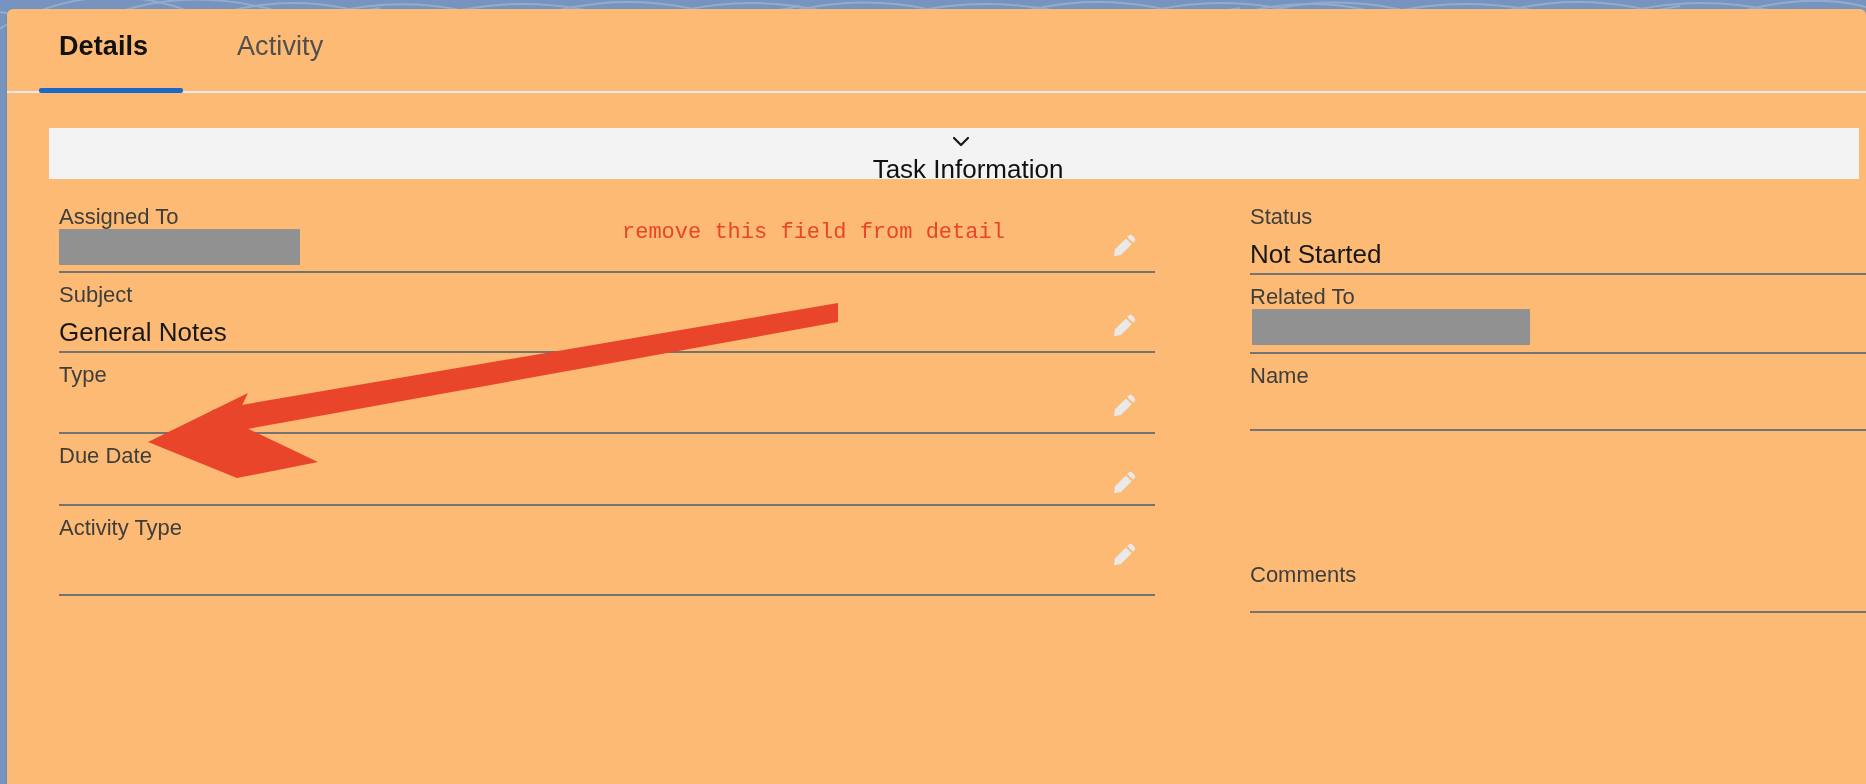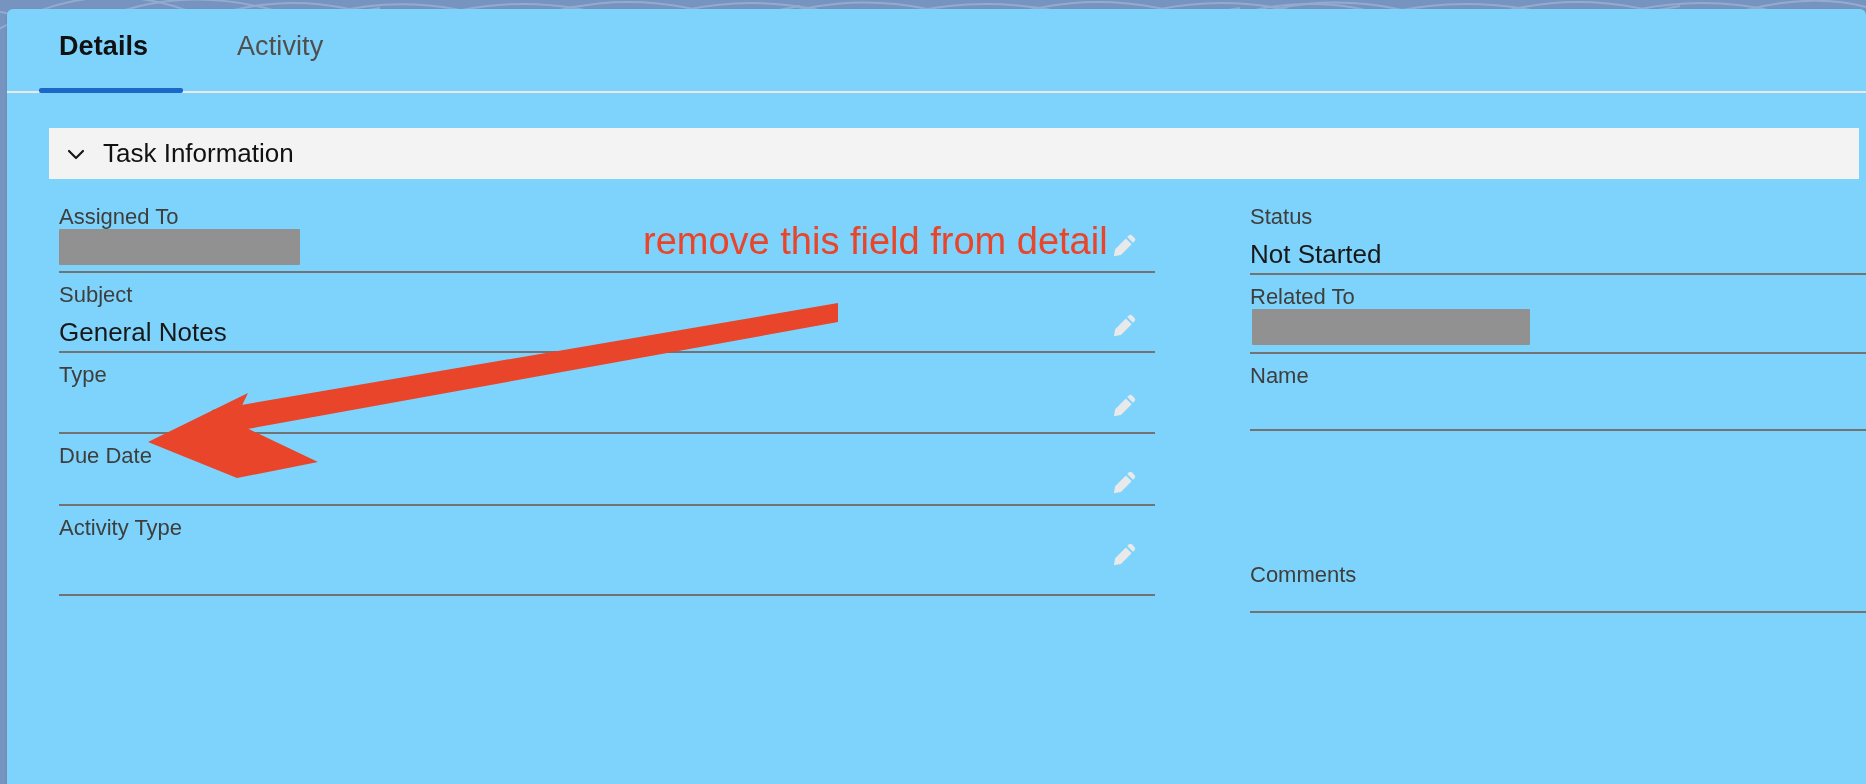--- a/index.html
+++ b/index.html
@@ -23,21 +23,21 @@
   }
   #app-bg svg { position: absolute; top: 0; left: 0; }
 
   
   #record-card {
     position: absolute;
     left: 7px;
     top: 9px;
     width: 1859px;
     height: 775px;
-    background: #7dd3fc;
+    background: #fdba74;
     border-top-left-radius: 6px;
     border-top-right-radius: 6px;
     box-shadow: 0 1px 2px rgba(0,0,0,.16);
     overflow: hidden;
   }
 
   
   #tab-bar {
     position: absolute;
     left: 0; top: 0;
@@ -76,20 +76,21 @@
     position: absolute;
     left: 42px;
     top: 119px;
     width: 1810px;
     height: 51px;
     background: #f3f3f3;
     display: flex;
     align-items: center;
     box-sizing: border-box;
     padding-left: 14px;
+    flex-direction: column;
   }
   #section-toggle-icon {
     width: 26px;
     height: 26px;
     display: inline-flex;
     align-items: center;
     justify-content: center;
     cursor: pointer;
     flex: none;
   }
@@ -154,25 +155,26 @@
   .edit-pencil svg { display: block; }
 
   
   #annotation-layer {
     position: absolute;
     inset: 0;
     pointer-events: none;
   }
   #annotation-text {
     position: absolute;
-    left: 643px;
+    left: 622px;
     top: 220px;
-    font-size: 38px;
+    font-size: 22px;
     color: #e8452a;
     white-space: nowrap;
+    font-family: Liberation Mono, monospace;
   }
 </style>
 </head>
 <body>
 
 <div id="app-bg">
   <svg width="1866" height="40" viewBox="0 0 1866 40" aria-hidden="true">
     <g fill="none" stroke="#9db3d4" stroke-width="2" opacity="0.75">
       <path d="M-20 40 C 60 -10, 140 -20, 230 30"></path>
       <path d="M60 42 C 120 0, 200 -16, 300 18"></path>

